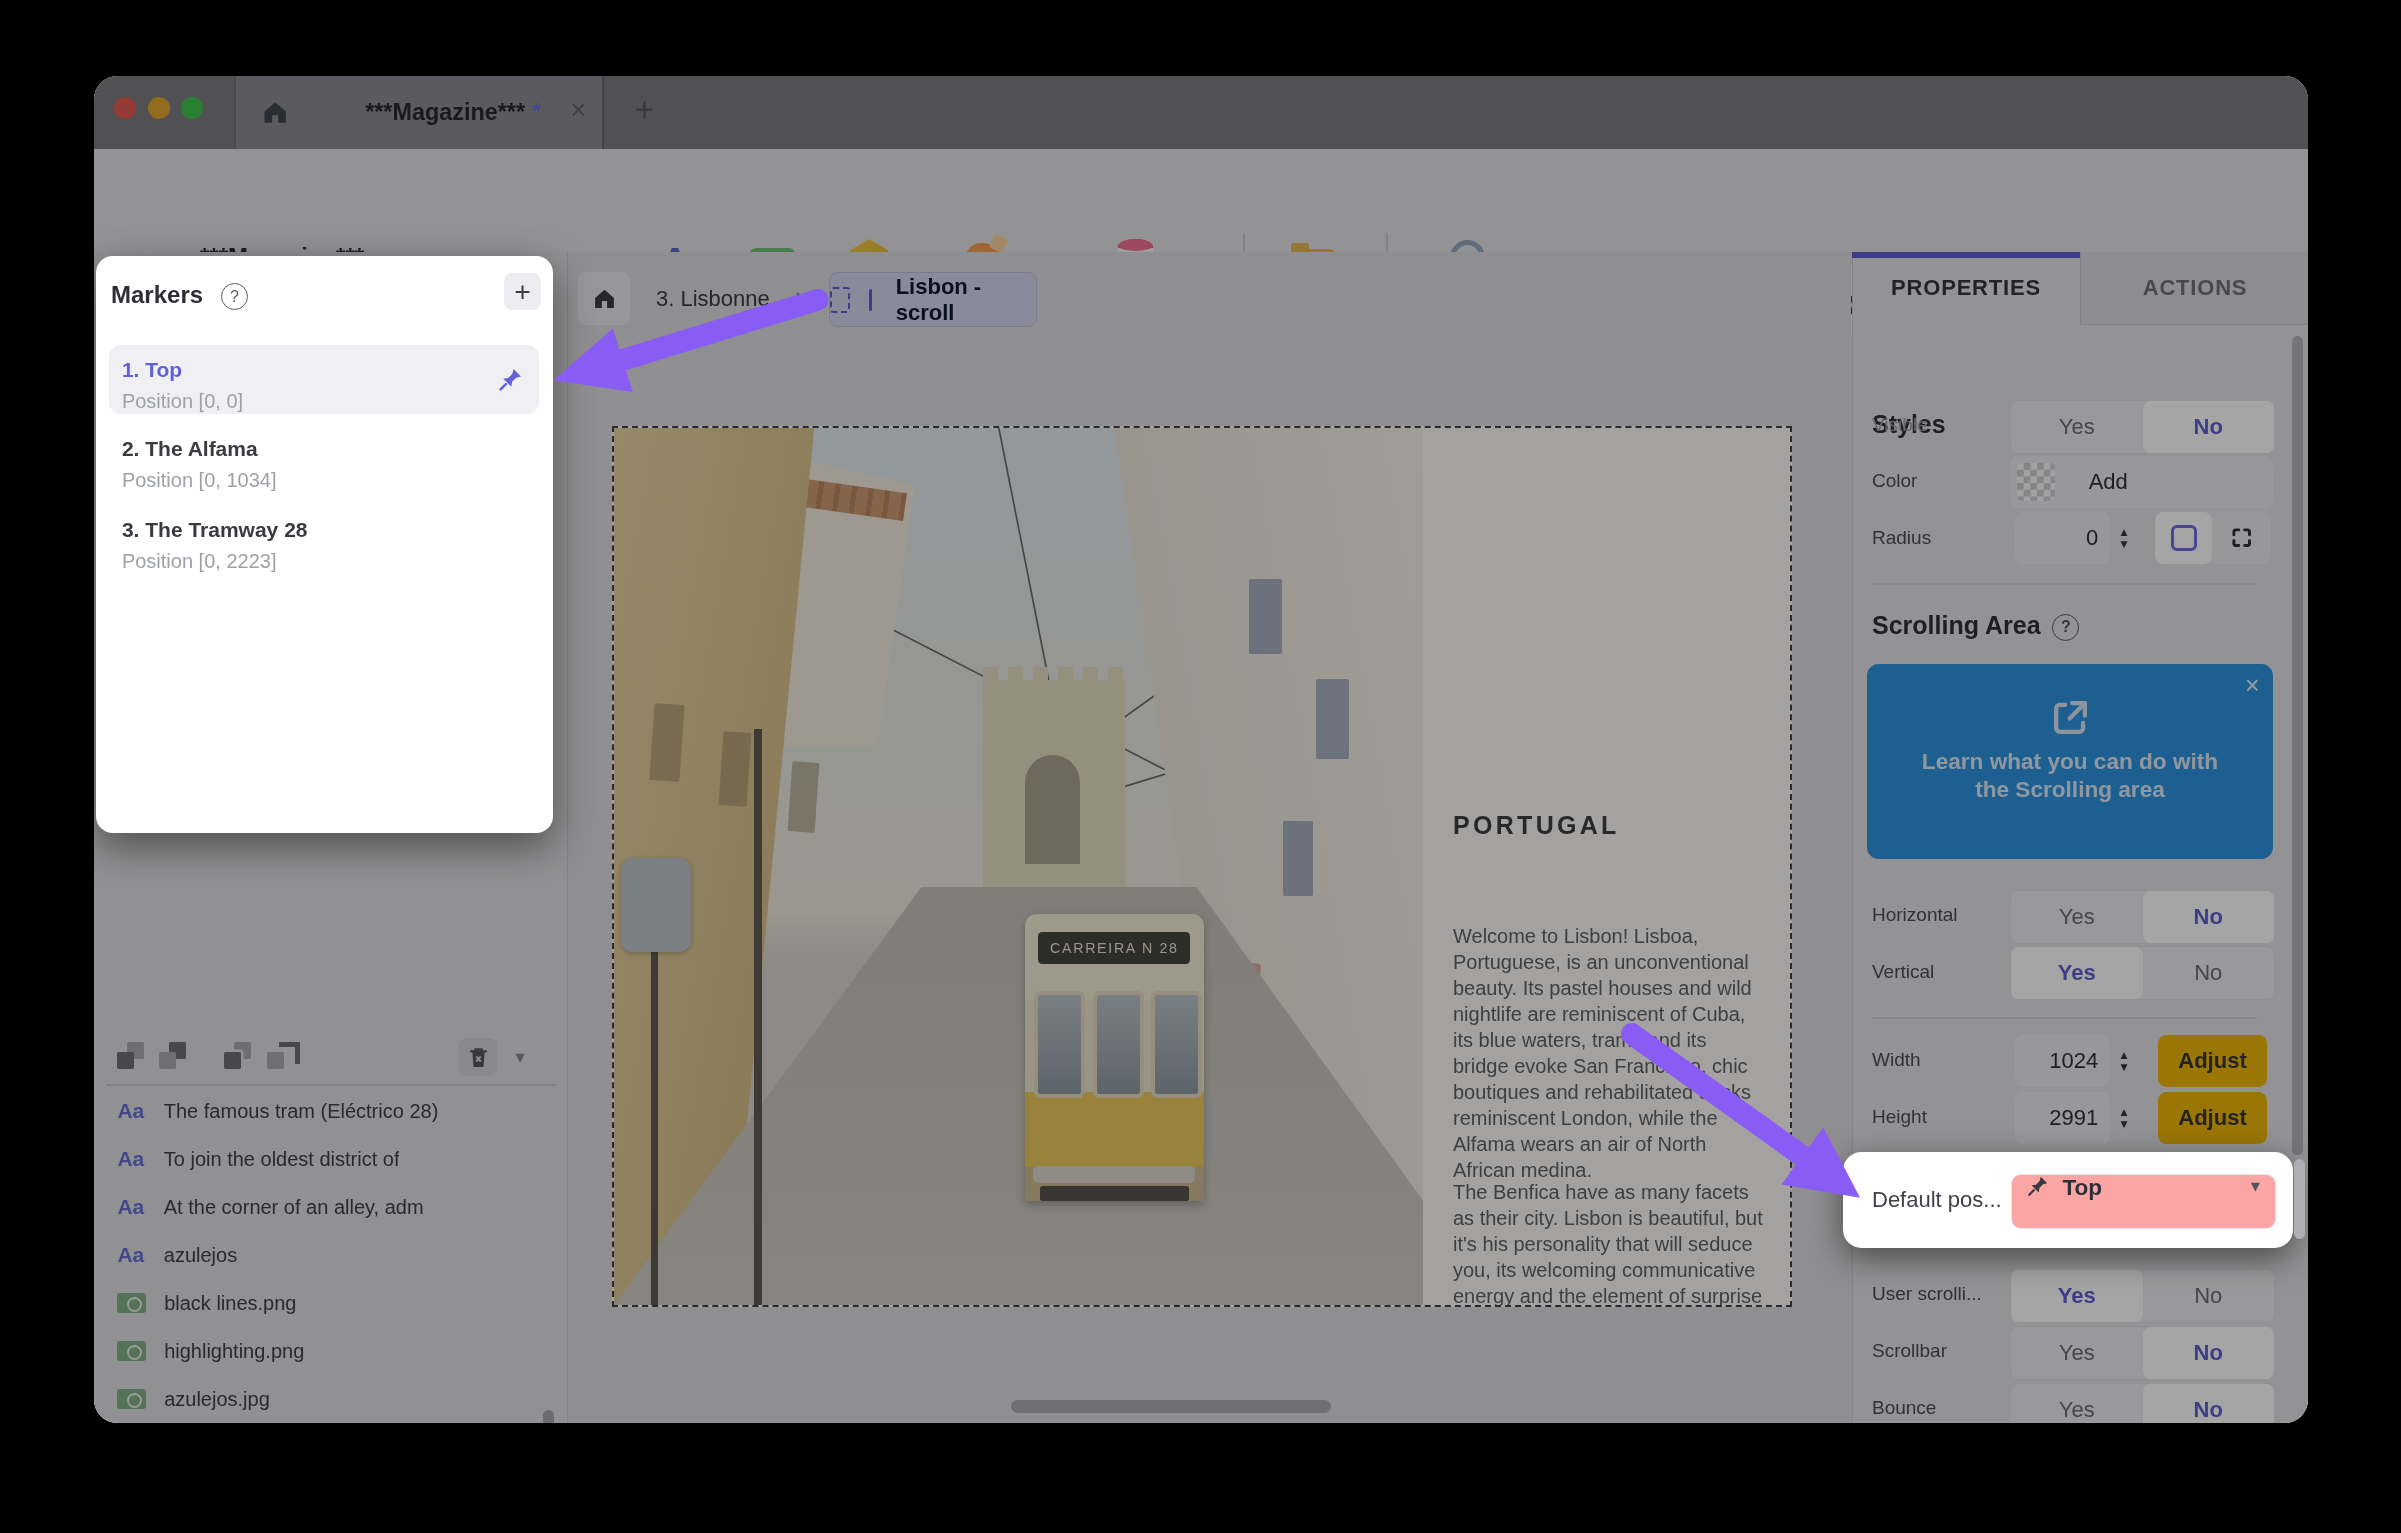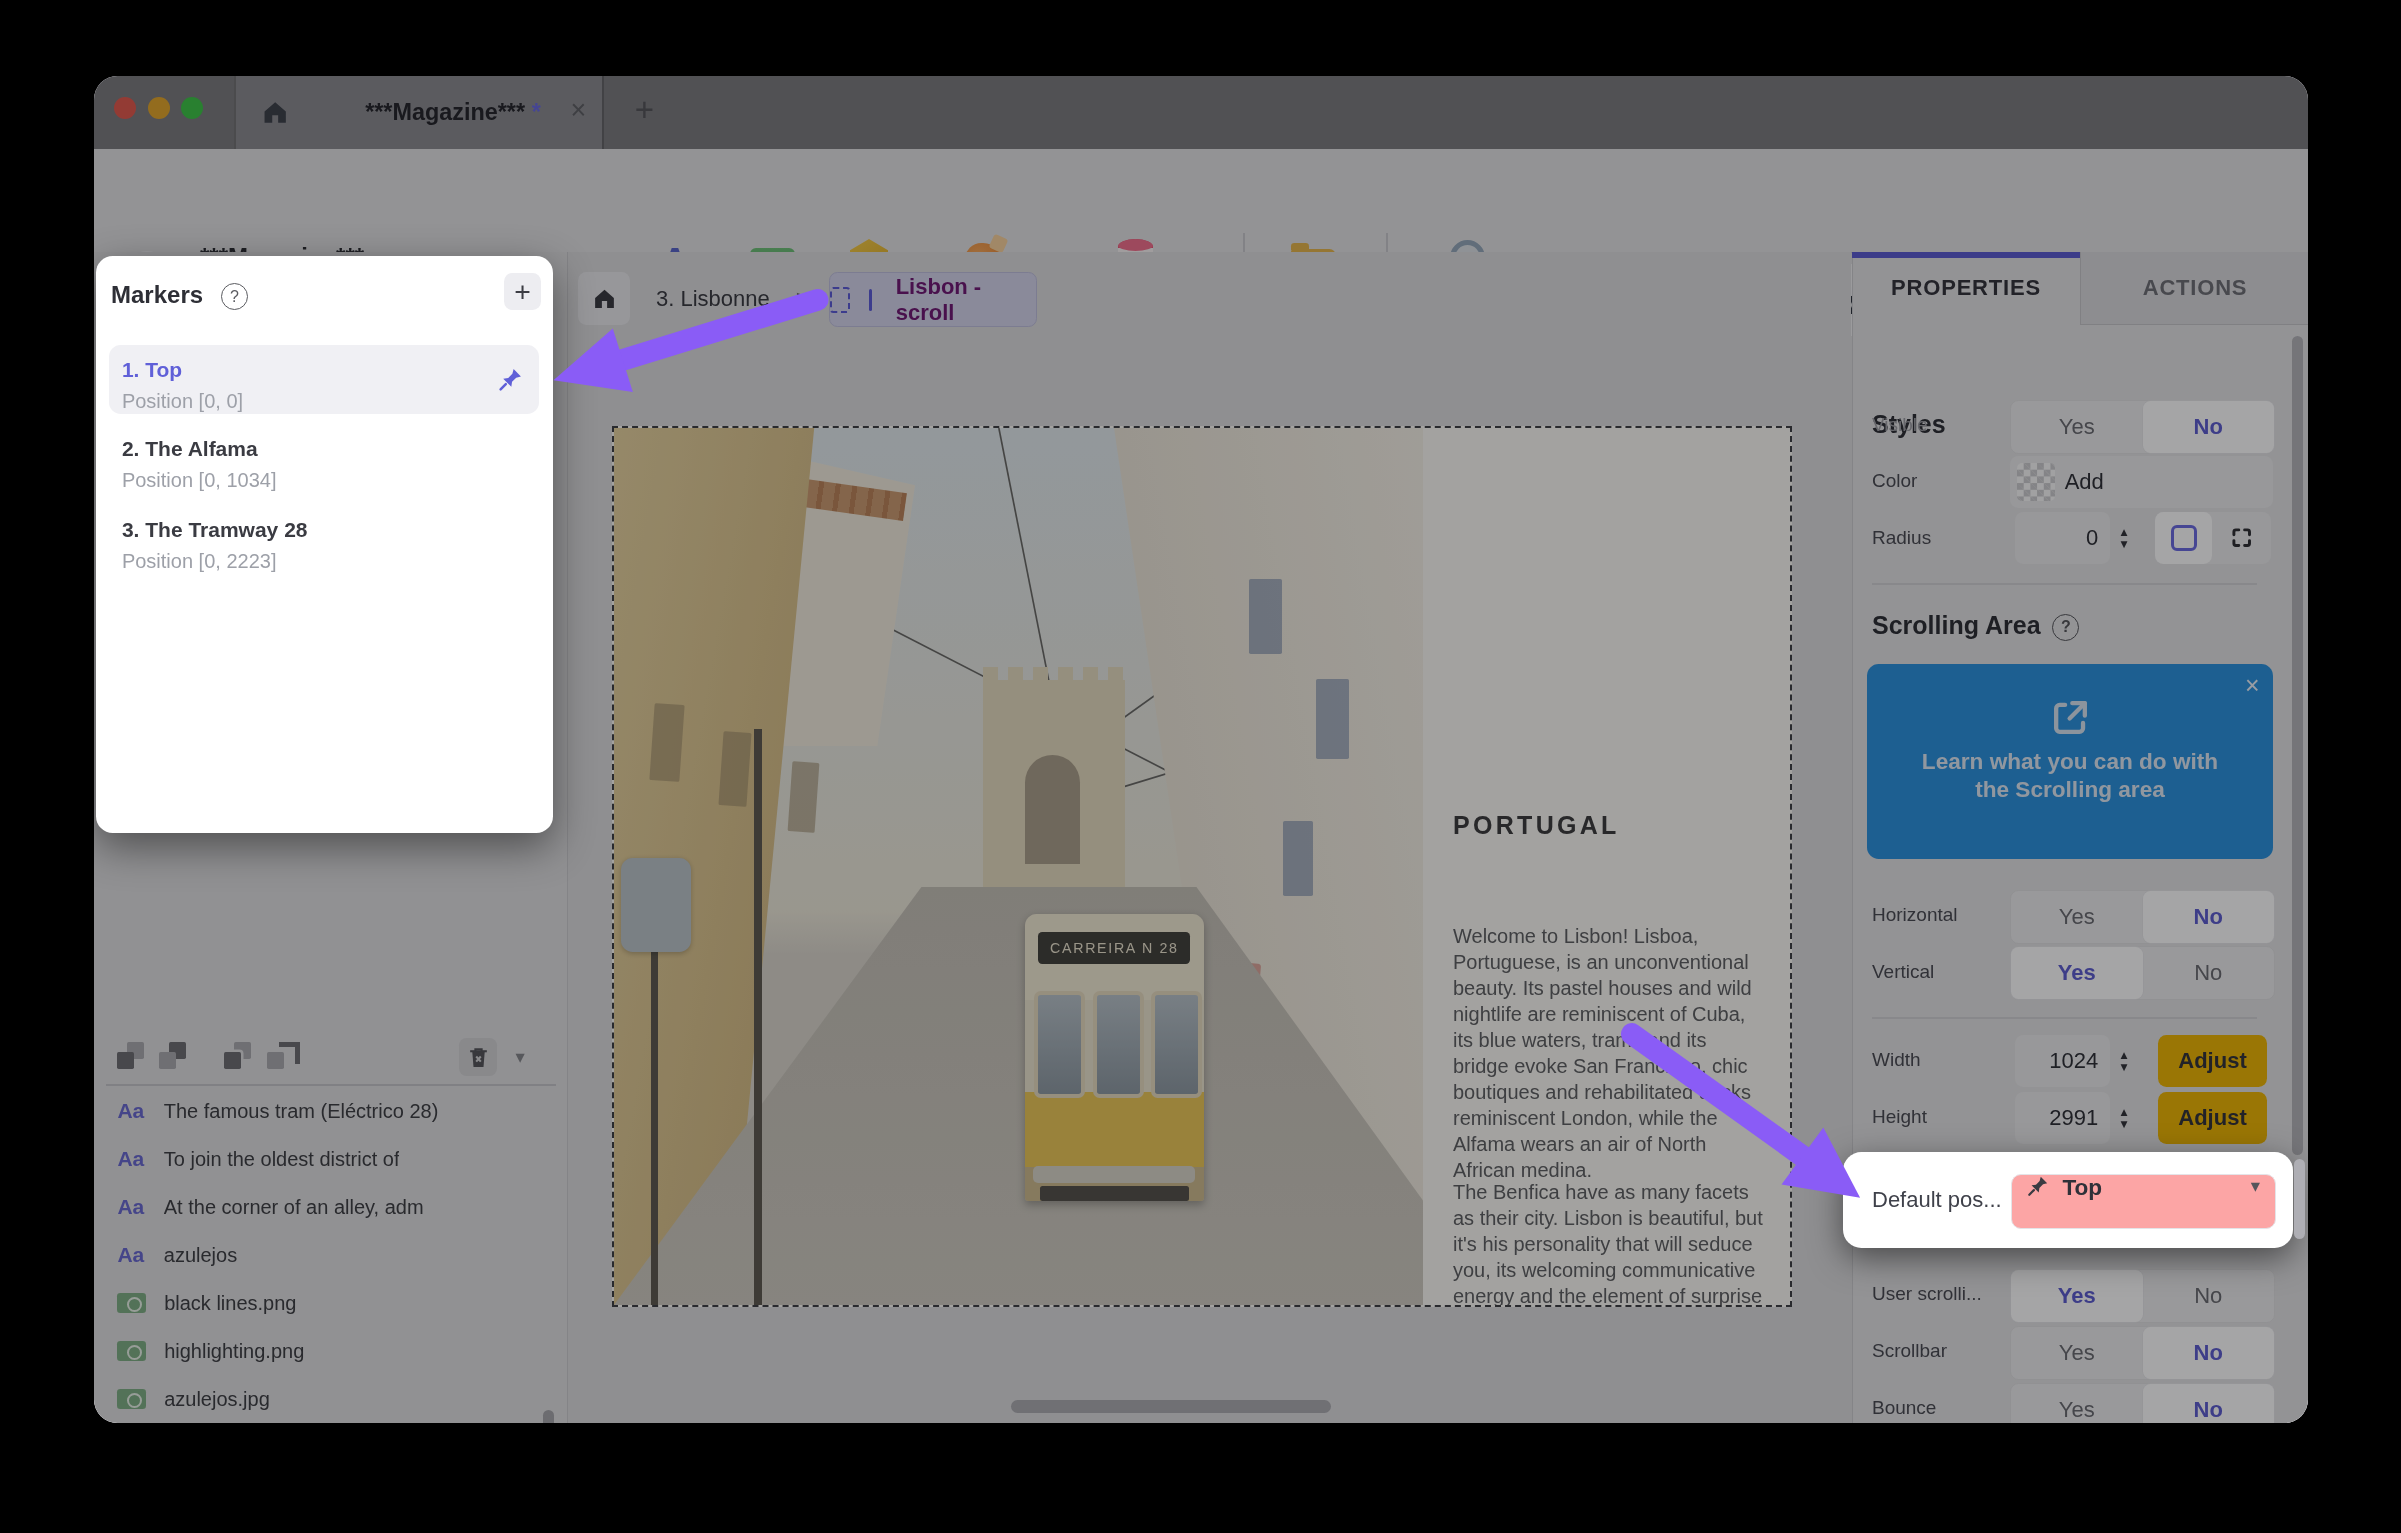--- a/index.html
+++ b/index.html
@@ -70,21 +70,21 @@
   .lrow{height:48px;display:flex;align-items:center;padding-left:23.4px;gap:13.4px}
   .lrow .txt{font-size:20px;color:#3f4046;white-space:nowrap;overflow:hidden}
   .aaicon{font-size:21px;font-weight:700;color:#6a6ad0;width:33px}
   .limg{width:28.4px;height:20px;border-radius:3.3px;background:#7fae86;position:relative;margin-right:5px}
   .limg:before{content:"";position:absolute;left:9.2px;top:4.2px;width:11px;height:11px;border-radius:50%;border:2.5px solid #e6efe7}
   .side-scroll{position:absolute;left:449px;top:1158px;width:11px;height:99px;border-radius:5.9px;background:#a4a4aa}
   
   .bc-home{position:absolute;left:484px;top:196px;width:52px;height:53px;background:#e6e6ea;border-radius:8.4px;display:flex;align-items:center;justify-content:center;color:#3b3c44}
   .bc-page{position:absolute;left:562px;top:196px;height:53px;display:flex;align-items:center;font-size:22px;color:#3b3c44}
   .bc-sep{position:absolute;left:702px;top:196px;height:53px;display:flex;align-items:center;font-size:22px;color:#6f7076;font-weight:700}
-  .bc-chip{position:absolute;left:735px;top:196px;width:206px;height:53px;background:#d2d2ea;border:0.8px solid #bdbddc;border-radius:8.4px;display:flex;align-items:center;justify-content:center;gap:24px;color:#701a75}
+  .bc-chip{position:absolute;left:735px;top:196px;width:206px;height:53px;background:#d2d2ea;border:0.8px solid #bdbddc;border-radius:8.4px;display:flex;align-items:center;justify-content:center;gap:24px;color:#0f172a}
   .bc-chip .name{font-size:22px;font-weight:600}
   .chipic{width:16.7px;height:22px;border:2.5px dashed #5b5bd6;border-radius:3.3px}
   .chipbar{width:3.3px;height:22px;background:#5b5bd6;border-radius:1.7px;margin-left:-5px}
   
   .artboard{position:absolute;left:518px;top:350px;width:1176px;height:877px;border:2.5px dashed #3f4046;background:#f7f6f3;overflow:hidden}
   .photo{position:absolute;left:0;top:0;width:809px;height:877px;background:linear-gradient(#dfe7ec 0%,#e9e5d8 55%,#d8d4cc 60%);overflow:hidden}
   .bldgL{position:absolute;left:0;top:0;width:385px;height:877px;background:linear-gradient(100deg,#e3d0a0 0%,#cdb27c 70%);clip-path:polygon(0 0,52% 0,30% 100%,0 100%)}
   .bldgL2{position:absolute;left:50px;top:0;width:251px;height:318px;background:#efe9dd;clip-path:polygon(0 0,100% 18%,85% 100%,0 100%)}
   .roof{position:absolute;left:75px;top:50px;width:217px;height:28.4px;background:repeating-linear-gradient(90deg,#c99a72 0 11.7px,#b9835c 11.7px 16.7px);transform:rotate(8deg)}
   .bldgR{position:absolute;right:0;top:0;width:309px;height:877px;background:linear-gradient(260deg,#f2eee6,#e4ddd0);clip-path:polygon(100% 0,0 0,42% 100%,100% 100%)}
@@ -115,21 +115,21 @@
   .ptab.off{color:#6e6f77;background:#d7d7db;border-bottom:1.7px solid #c2c2c7;border-left:0.8px solid #c2c2c7;font-weight:600}
   .sechead{position:absolute;left:1778px;font-size:25px;font-weight:700;color:#2e3038}
   .chev{position:absolute;left:2151px;font-size:28.4px;color:#3a3b42;font-weight:700}
   .rowlbl{position:absolute;left:1778px;width:142px;font-size:19px;color:#4a4b54;white-space:nowrap}
   .rowlbl.gray{color:#9b9ca3}
   .toggle{position:absolute;left:1916px;width:263px;height:52px;background:#e9e9ec;border:0.8px solid #dcdcdf;border-radius:8.4px;display:flex}
   .seg{flex:1;display:flex;align-items:center;justify-content:center;font-size:22px;color:#6a6b72;border-radius:7.5px}
   .seg.on{background:#fafafc;color:#5d5dcf;font-weight:600;box-shadow:0 0 0 0.8px #e3e3e7}
   .ctlbox{position:absolute;left:1916px;width:263px;height:52px;background:#e7e7ea;border-radius:8.4px;display:flex;align-items:center}
   .checker{width:38px;height:38px;margin-left:6.7px;border-radius:5px;background-image:linear-gradient(45deg,#c9c9cd 25%,transparent 25%,transparent 75%,#c9c9cd 75%),linear-gradient(45deg,#c9c9cd 25%,#f4f4f6 25%,#f4f4f6 75%,#c9c9cd 75%);background-size:13.4px 13.4px;background-position:0 0,6.7px 6.7px}
-  .addlbl{font-size:22px;color:#2f3139;margin-left:10px}
+  .addlbl{font-size:22px;color:#2f3139;margin-left:34px}
   .numinput{position:absolute;left:1921px;width:95px;height:52px;background:#e7e7ea;border-radius:8.4px;display:flex;align-items:center;justify-content:flex-end;padding-right:11.7px;box-sizing:border-box;font-size:22px;color:#2f3139}
   .stepper{position:absolute;left:2019px;width:22px;height:52px;display:flex;flex-direction:column;align-items:center;justify-content:center;font-size:11.7px;color:#33343c;line-height:12.5px}
   .adjust{position:absolute;left:2064px;width:109px;height:52px;background:#eab308;border-radius:8.4px;display:flex;align-items:center;justify-content:center;font-size:22px;font-weight:600;color:#34353d}
   .radgrp{position:absolute;left:2061px;width:116px;height:52px;background:#e7e7ea;border-radius:8.4px;display:flex}
   .radgrp .c1{width:57px;background:#fafafc;border-radius:8.4px;display:flex;align-items:center;justify-content:center}
   .radgrp .c2{flex:1;display:flex;align-items:center;justify-content:center}
   .rsq{width:20px;height:20px;border:3.3px solid #6b6be0;border-radius:5.9px}
   .pdiv{position:absolute;left:1778px;width:385px;height:1.7px;background:#cfcfd3}
   .learncard{position:absolute;left:1773px;top:588px;width:406px;height:195px;background:#2c90dc;border-radius:11.7px;color:#dde6f2}
   .learncard .x{position:absolute;right:13.4px;top:6.7px;font-size:25px;color:#e8eef8}

